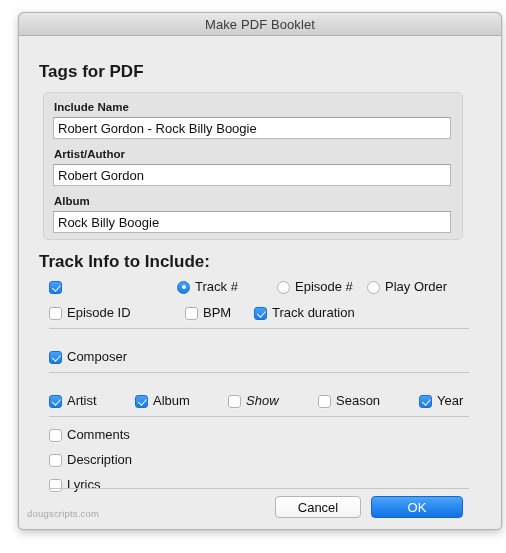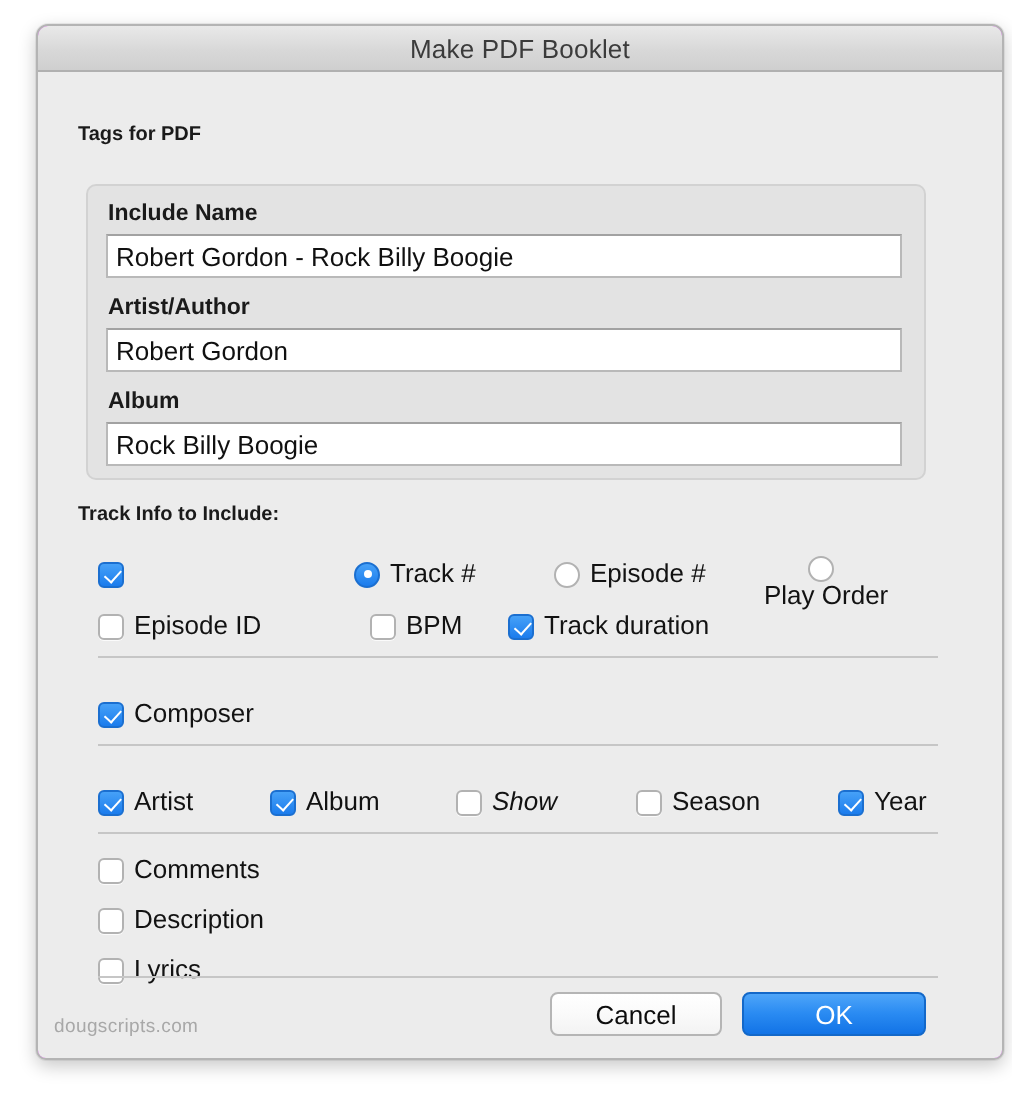--- a/index.html
+++ b/index.html
@@ -39,21 +39,21 @@
     font-weight: 400;
     letter-spacing: 0.1px;
   }
   #content {
     position: relative;
     height: 494px;
     background: #ececec;
   }
   .section-header {
     position: absolute;
-    font-size: 10px;
+    font-size: 17px;
     font-weight: bold;
     color: #1a1a1a;
   }
   #tags-header { left: 20px; top: 26px; }
   #track-header { left: 20px; top: 216px; }
 
   #tags-box {
     position: absolute;
     left: 24px;
     top: 56px;
@@ -240,21 +240,21 @@
           <span class="cb on"></span>
         </div>
         <div class="opt" style="left: 158px; text-align: center;">
           <span class="rb on"></span>
           <span class="opt-label">Track #</span>
         </div>
         <div class="opt" style="left: 258px;">
           <span class="rb off"></span>
           <span class="opt-label">Episode #</span>
         </div>
-        <div class="opt" style="left: 358px; flex-direction: column;">
+        <div class="opt" style="left: 348px;">
           <span class="rb off"></span>
           <span class="opt-label">Play Order</span>
         </div>
       </div>
     <div class="row" id="row-episode" style="top: 268px; left: 0px; width: 100%;">
         <div class="opt" style="left: 30px;">
           <span class="cb off"></span>
           <span class="opt-label">Episode ID</span>
         </div>
         <div class="opt" style="left: 150px; margin-left: 16px;">

